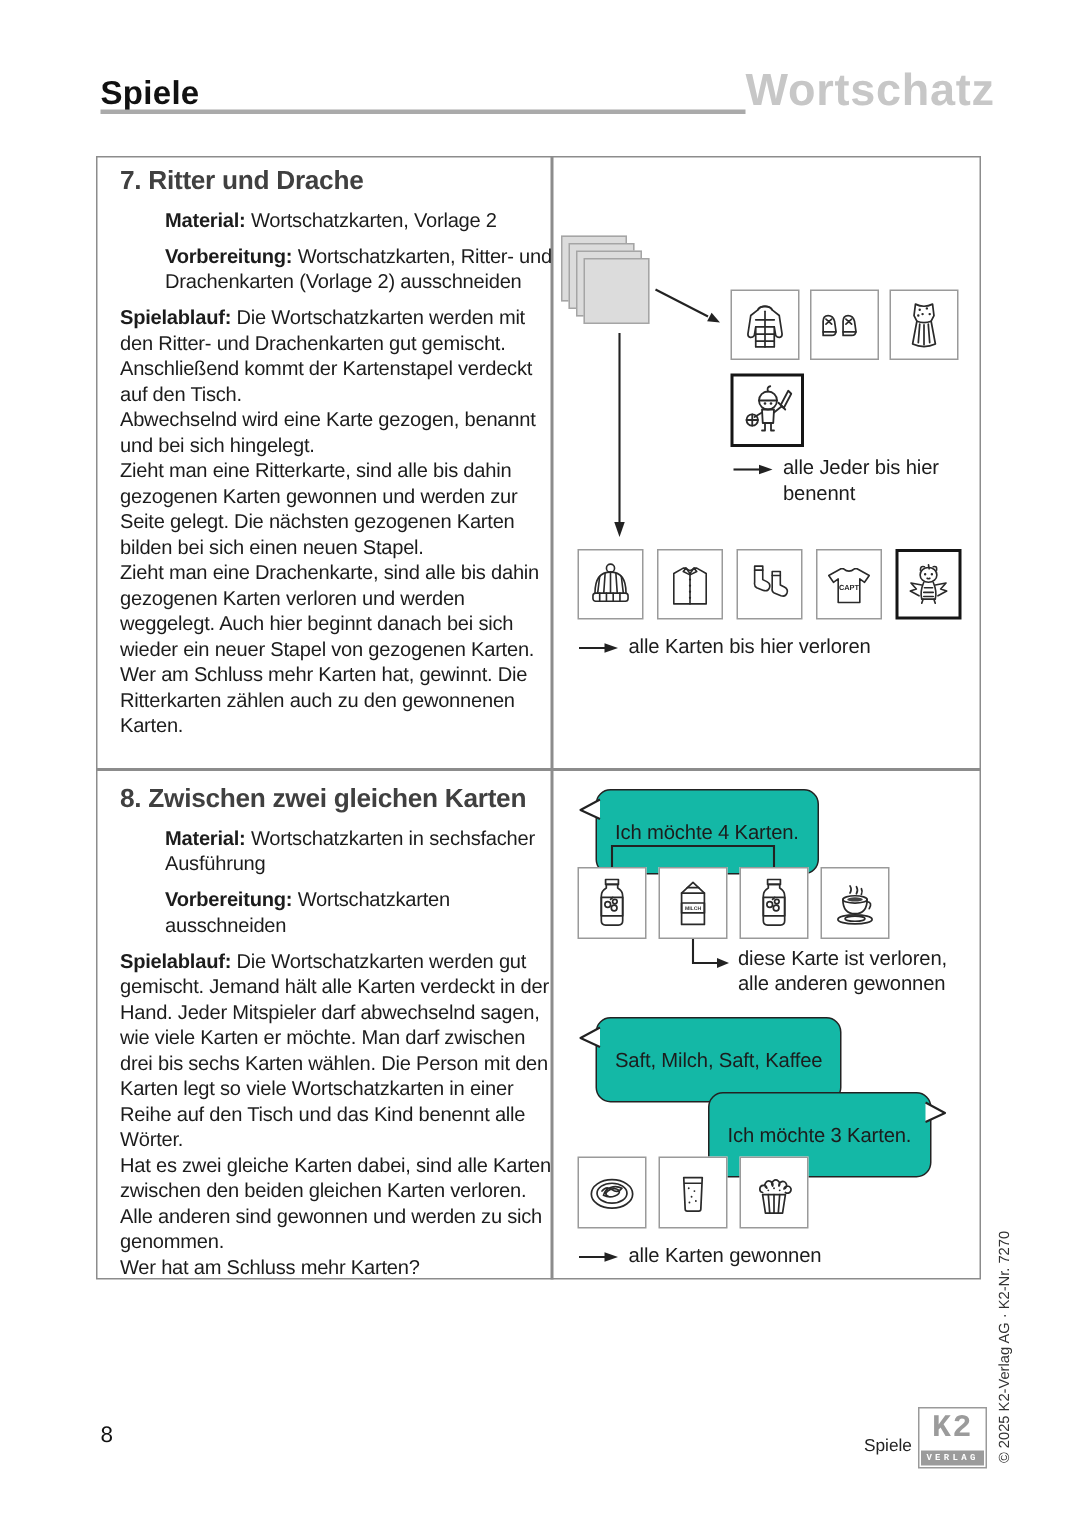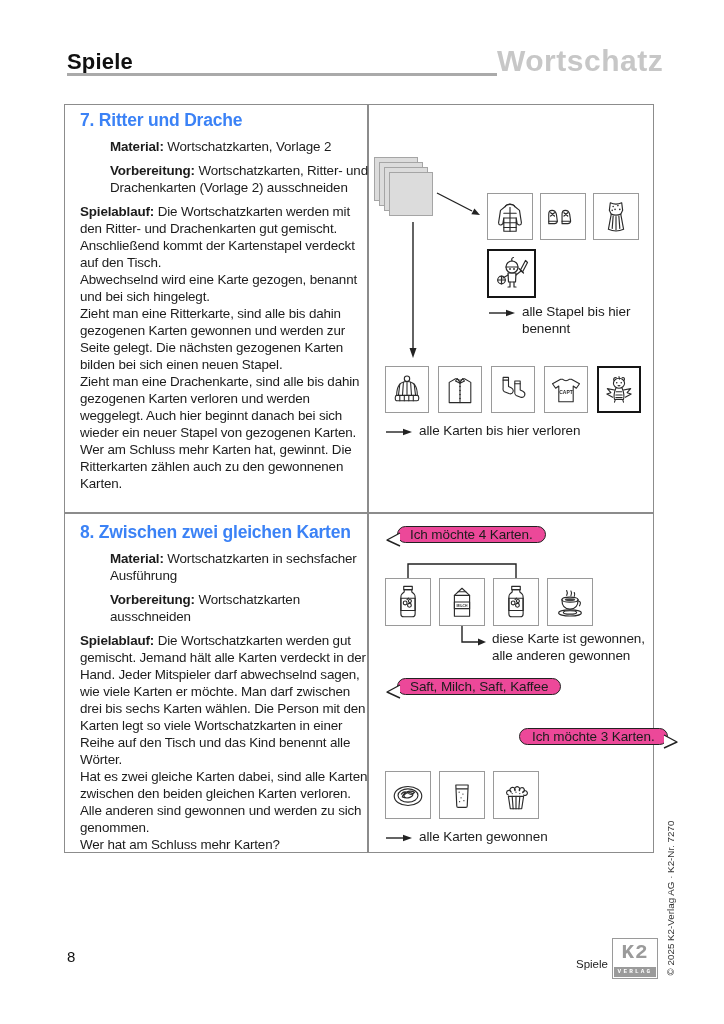--- a/index.html
+++ b/index.html
@@ -11,42 +11,42 @@
   
   #topic-header{left:67px;top:49px;font-size:22px;font-weight:bold;color:#111;letter-spacing:.2px;}
   #header-rule{left:67px;top:73px;width:430px;height:3px;background:#aaa;}
   #corner-title{left:497px;top:44px;font-size:30px;font-weight:bold;color:#c7c7c7;letter-spacing:.5px;}
   
   #main-box{left:64px;top:104px;width:590px;height:749px;border:1.5px solid #8c8c8c;box-sizing:border-box;}
   #v-divider{left:367px;top:104px;width:1.5px;height:749px;background:#8c8c8c;}
   #h-divider{left:64px;top:512px;width:590px;height:1.5px;background:#8c8c8c;}
   
   .text-col{width:290px;font-size:13.4px;line-height:17px;letter-spacing:-.15px;}
-  .text-col h2{font-size:17.5px;line-height:20px;margin:0 0 8px 0;letter-spacing:-.2px;color:#3b82f6;}
+  .text-col h2{font-size:17.5px;line-height:20px;margin:0 0 8px 0;letter-spacing:-.2px;color:#404040;}
   .text-col p{margin:0 0 7px 0;padding-left:30px;}
   .text-col .sp{margin:0;}
   b{font-weight:bold;}
   
   .card-row{display:flex;}
   .card{background:#fff;border:1.5px solid #9a9a9a;box-sizing:border-box;
         display:flex;align-items:center;justify-content:center;}
   .card.special{border:2.5px solid #151515;}
   .icon{stroke:#2a2a2a;fill:none;stroke-width:1.2;stroke-linecap:round;stroke-linejoin:round;}
   .icon text{stroke:none;fill:#2a2a2a;font-family:"Liberation Sans",sans-serif;font-weight:bold;}
   
   .stack-sq{width:44px;height:44px;background:#dcdcdc;border:1.2px solid #a5a5a5;box-sizing:border-box;}
   
   .caption{font-size:13.5px;line-height:16.5px;letter-spacing:-.1px;display:flex;align-items:flex-start;}
   .caption .arr{flex:0 0 auto;margin:4px 6px 0 0;}
   .arrow-line{stroke:#222;stroke-width:1.4;}
   .arrow-head{fill:#222;stroke:none;}
   .thin-line{stroke:#222;stroke-width:1.4;fill:none;}
   
-  .bubble{border:1.5px solid #222;border-radius:10px;background:#ec4899;
-          padding:0 12px;font-size:13.5px;letter-spacing:-.1px;white-space:nowrap;}
+  .bubble{border:1.5px solid #222;border-radius:10px;background:#14b8a6;
+          padding:20px 12px;font-size:13.5px;letter-spacing:-.1px;white-space:nowrap;}
   .bubble .tail{position:absolute;top:5px;}
   .bubble .tail.left{left:-12px;}
   .bubble .tail.right{right:-12px;}
   
   #page-number{left:67px;top:948px;font-size:15px;color:#111;}
   #footer-label{left:576px;top:958px;font-size:11.5px;color:#222;}
   #logo-box{left:612px;top:938px;width:46px;height:41px;border:1.5px solid #9a9a9a;box-sizing:border-box;background:#fff;font-family:Liberation Mono, monospace;}
   #logo-main{position:absolute;top:0;left:0;width:100%;text-align:center;font-size:21px;line-height:28px;font-weight:bold;color:#9b9b9b;letter-spacing:1px;}
   #logo-band{position:absolute;bottom:1px;left:1px;right:1px;height:10px;background:#9b9b9b;
              color:#fff;font-size:6px;letter-spacing:2.2px;text-align:center;line-height:10px;font-weight:bold;}
@@ -139,21 +139,21 @@
       <path d="M27,14.5 L31.5,19"></path>
     </svg>
   </div>
 
   <div class="abs caption" style="left:488px;top:304px;">
     <svg class="arr" width="28" height="10">
       <line class="arrow-line" x1="1" y1="5" x2="19" y2="5"></line>
       <polygon class="arrow-head" points="27,5 18,1.8 18,8.2"></polygon>
     </svg>
     <div>
-      <div>alle Stapel bis hier</div>
+      <div>alle Jeder bis hier</div>
       <div>benennt</div>
     </div>
   </div>
 
   <div class="abs card-row" style="left:385px;top:366px;gap:9px;">
     <div class="card" style="width:44px;height:47px;">
       <svg class="icon" width="36" height="38" viewBox="0 0 40 40">
         <circle cx="20" cy="7.5" r="3"></circle>
         <path d="M8.5,26 Q8.5,10.5 20,10.5 Q31.5,10.5 31.5,26"></path>
         <rect x="7" y="26" width="26" height="6" rx="2"></rect>
@@ -272,32 +272,32 @@
       </svg>
     </div>
   </div>
 
   <svg class="abs" style="left:456px;top:626px;" width="34" height="22">
     <path class="thin-line" d="M6,0 V16 H22"></path>
     <polygon class="arrow-head" points="30,16 22,12.6 22,19.4"></polygon>
   </svg>
 
   <div class="abs" style="left:492px;top:631px;font-size:13.5px;line-height:16.5px;letter-spacing:-.1px;">
-    <div>diese Karte ist gewonnen,</div>
+    <div>diese Karte ist verloren,</div>
     <div>alle anderen gewonnen</div>
   </div>
 
   <div class="abs bubble" style="left:397px;top:678px;">
     <svg class="tail left" width="16" height="16">
       <path d="M14,1 L1,8 L14,14" fill="#fff" stroke="#222" stroke-width="1.4" stroke-linejoin="round"></path>
     </svg>
     <span>Saft, Milch, Saft, Kaffee</span>
   </div>
 
-  <div class="abs bubble" style="left:472px;top:728px;margin-left:47px;">
+  <div class="abs bubble" style="left:472px;top:728px;">
     <svg class="tail right" width="16" height="16">
       <path d="M1,1 L14,8 L1,14" fill="#fff" stroke="#222" stroke-width="1.4" stroke-linejoin="round"></path>
     </svg>
     <span>Ich möchte 3 Karten.</span>
   </div>
 
   <div class="abs card-row" style="left:385px;top:771px;gap:8px;">
     <div class="card" style="width:46px;height:48px;">
       <svg class="icon" width="38" height="40" viewBox="0 0 40 40">
         <ellipse cx="20" cy="21" rx="14.5" ry="10"></ellipse>

